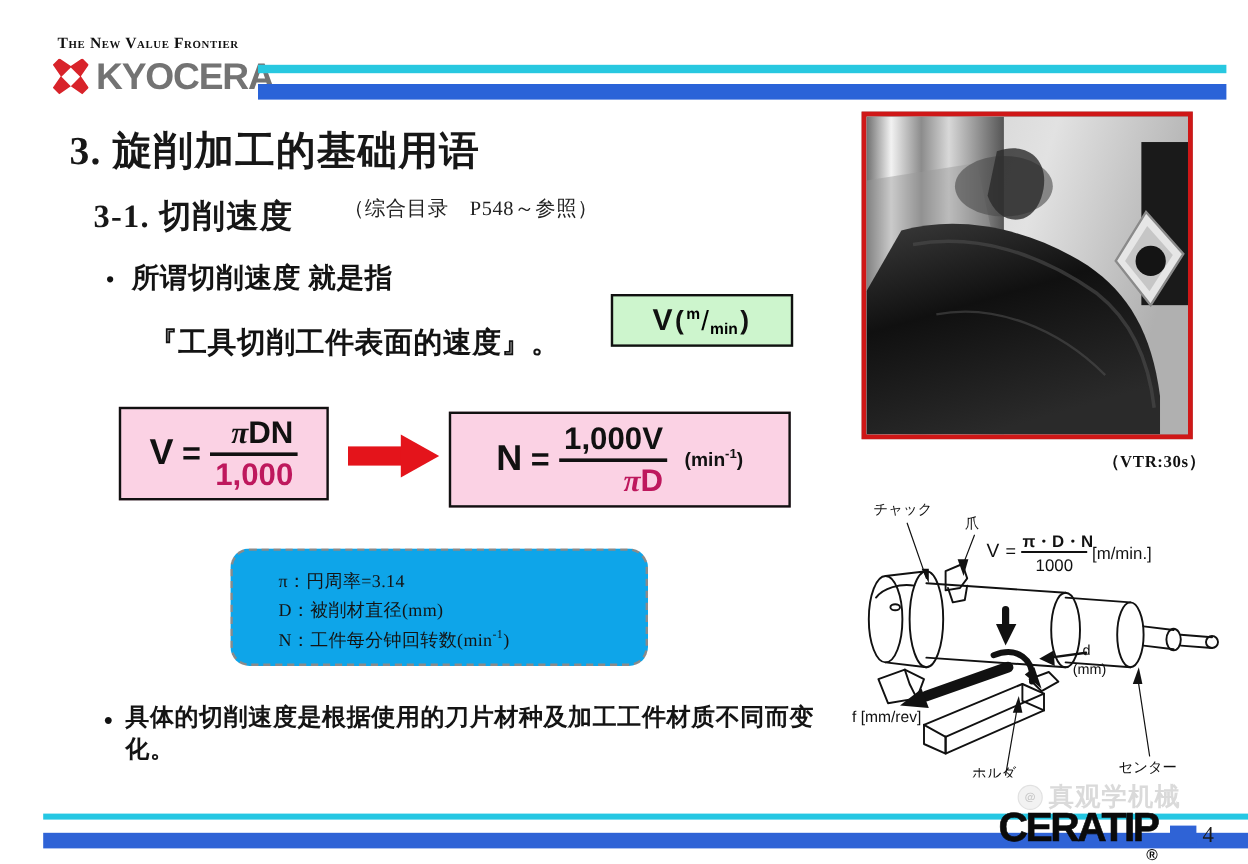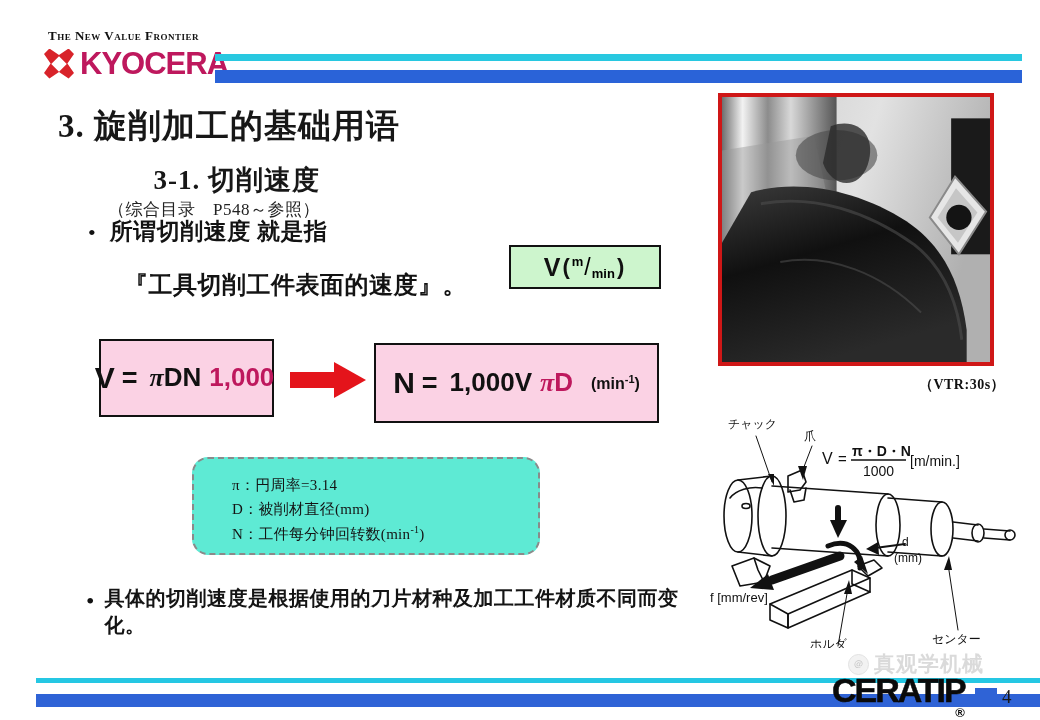--- a/index.html
+++ b/index.html
@@ -27,41 +27,41 @@
     width: 30px; height: 30px; position: relative;
     background: #d8232a;
     clip-path: polygon(0% 18%, 18% 0%, 50% 22%, 82% 0%, 100% 18%, 78% 50%, 100% 82%, 82% 100%, 50% 78%, 18% 100%, 0% 82%, 22% 50%);
   }
   .kyocera-mark::after {
     content:""; position:absolute; left:50%; top:50%;
     width:11px; height:11px; background:#fff; transform: translate(-50%,-50%) rotate(45deg);
   }
   .kyocera-word {
     font-family: "Liberation Sans", sans-serif;
-    font-size: 31px; font-weight: 700; color: #be185d;
+    font-size: 31px; font-weight: 700; color: #737373;
     letter-spacing: -1px; line-height: 1;
   }
   .hdr-bar-cyan {
     position: absolute; left: 215px; top: 54px; right: 18px; height: 7px;
     background: #28c8e0;
   }
   .hdr-bar-blue {
     position: absolute; left: 215px; top: 70px; right: 18px; height: 13px;
     background: #2a63d8;
   }
 
   
   .title-main {
     position: absolute; left: 58px; top: 104px;
     font-size: 33px; font-weight: 700; color: #171717;
     letter-spacing: 1px; white-space: nowrap;
   }
   .title-sub-row {
-    position: absolute; left: 66px; top: 162px;
-    display: flex; align-items: flex-end; white-space: nowrap; flex-direction: column;
+    position: absolute; left: 78px; top: 162px;
+    display: flex; align-items: flex-start; white-space: nowrap;
   }
   .title-sub {
     font-size: 27px; font-weight: 700; color: #171717; letter-spacing: 1px;
   }
   .title-ref {
     font-size: 17px; color: #222; margin-left: 42px; letter-spacing: .5px;
   }
 
   
   .bullet1 {
@@ -98,21 +98,21 @@
   
   .fbox {
     position: absolute; background: #fbd2e4; border: 2px solid #111;
     display: flex; align-items: center; font-family: "Liberation Sans", sans-serif;
   }
   #formula-v { left: 99px; top: 339px; width: 175px; height: 78px; justify-content: center; }
   #formula-n { left: 374px; top: 343px; width: 285px; height: 80px; justify-content: center; }
 
   .eq-lhs { font-size: 30px; font-weight: 700; color:#111; }
   .eq-sign{ font-size: 27px; font-weight: 700; color:#111; margin: 0 8px 0 7px; }
-  .frac-col { display: inline-flex; align-items: flex-end; }
+  .frac-col { display: inline-flex; flex-direction: column; align-items: flex-end; }
   .frac-num { font-size: 26px; font-weight: 700; color:#111; line-height: 1.05; padding: 0 4px; }
   .frac-bar { height: 3px; background:#111; width: 100%; margin: 2px 0; }
   .frac-den { font-size: 26px; font-weight: 700; color:#be185d; line-height: 1.05; padding: 0 4px; }
   .pi { font-family: "Liberation Serif", serif; font-style: italic; font-weight: 700; }
   .unit-min { font-size: 16px; font-weight: 600; color:#111; margin-left: 14px; }
   .unit-min sup { font-size: 11px; }
 
   
   .red-arrow {
     position: absolute; left: 290px; top: 362px; width: 76px; height: 36px;
@@ -122,21 +122,21 @@
   }
   .red-arrow .head {
     position: absolute; left: 44px; top: 0; width: 0; height: 0;
     border-top: 18px solid transparent; border-bottom: 18px solid transparent;
     border-left: 32px solid #e4141b;
   }
 
   
   .legend {
     position: absolute; left: 192px; top: 457px; width: 348px; height: 98px;
-    background: #5eead4; border: 2px dashed #8a8a8a; border-radius: 16px;
+    background: #0ea5e9; border: 2px dashed #8a8a8a; border-radius: 16px;
     padding: 14px 0 0 38px;
     font-family: "Liberation Serif", serif;
   }
   .legend .ln { font-size: 15px; color:#141414; line-height: 1.62; white-space: nowrap; letter-spacing:.3px;}
   .legend .ln sup { font-size: 10px; }
 
   
   .bullet2 {
     position: absolute; left: 86px; top: 585px; width: 600px;
     display: flex; align-items: flex-start;

